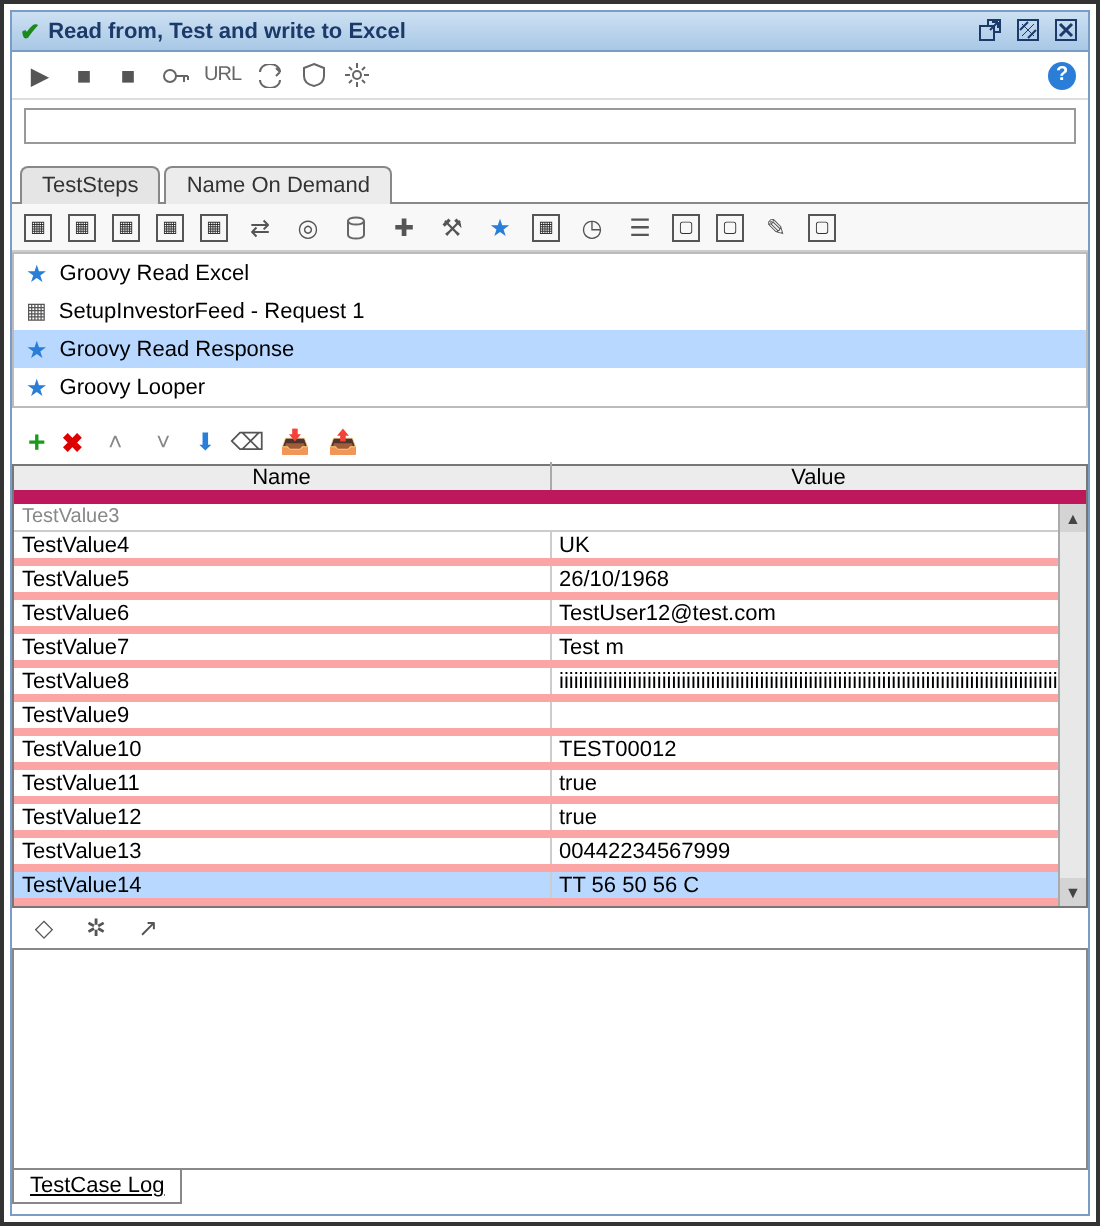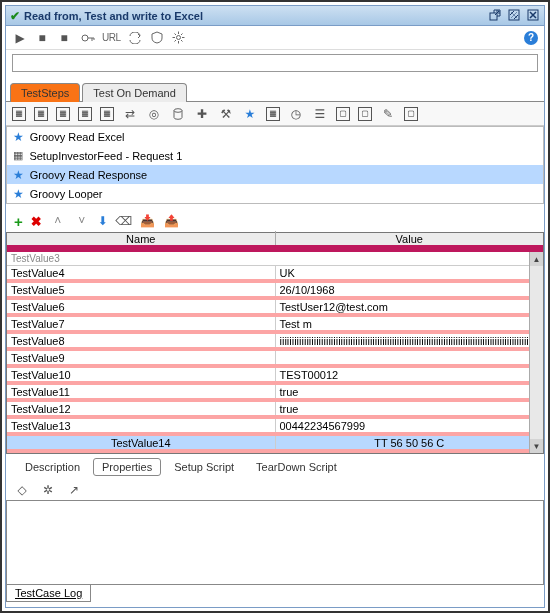--- a/index.html
+++ b/index.html
@@ -15,39 +15,39 @@
   .play { color: #0a8a0a; }
   .stopred { color: #e00; }
   .stopgrey { color: #aaa; }
   .ibtn { display:inline-flex; align-items:center; justify-content:center; width:16px; height:16px; color:#555; font-size:12px;}
   .ibtn.txt { width:auto; font-size:10px; font-weight:normal; color:#666; letter-spacing:-0.5px;}
   .help { margin-left: auto; width:14px; height:14px; border-radius:50%; background:#2a7ed8; color:#fff; display:flex; align-items:center; justify-content:center; font-size:10px; font-weight:bold;}
   .textrow { padding: 4px 6px 8px 6px; }
   .textrow input { width:100%; height:18px; border:1px solid #999; padding:0 3px; font-size:11px;}
   .tabstrip { display:flex; align-items:flex-end; height:22px; padding:0 4px; border-bottom:1px solid #888; background:#fff;}
   .tab { padding:3px 10px; border:1px solid #888; border-bottom:none; border-top-left-radius:4px; border-top-right-radius:4px; margin-right:2px; background:#ececec; position:relative; top:1px; color:#333;}
-  .tab.active { background:#f97316; font-weight:normal; }
+  .tab.active { background:#e5e5e5; font-weight:normal; }
   .toolbar2 { height:24px; display:flex; align-items:center; padding:2px 6px; gap:8px; border-bottom:1px solid #ccc; background:#f8f8f8;}
   .sqbtn { width:14px; height:14px; border:1px solid #555; display:inline-flex; align-items:center; justify-content:center; font-size:8px; color:#333;}
   .steps { border:1px solid #bbb; margin:0 0 0 0; height:78px; overflow:hidden;}
   .step { height:19px; display:flex; align-items:center; padding:0 6px; gap:6px;}
   .step.sel { background:#b8d8ff; }
   .star { color:#2a7ed8; font-size:12px; }
   .grid { color:#555; font-size:11px;}
   .proptools { height:22px; display:flex; align-items:center; padding:2px 8px; gap:8px; margin-top:6px;}
   .plus { color:#1a9a1a; font-weight:bold; font-size:15px;}
   .redx { color:#d00; font-weight:bold; font-size:13px;}
   .arrow { color:#2a7ed8; font-size:12px;}
   .propgrid { border:1px solid #777; display:flex; flex-direction:column; height:222px;}
   .propgrid .header { display:flex; background:#ececec; border-bottom:7px solid #be185d; height:19px;align-items:flex-end;}
   .propgrid .header div { flex:1; text-align:center; border-right:1px solid #aaa; padding-top:2px;}
   .propgrid .header div:last-child { border-right:none;}
   .propgrid .body { flex:1; overflow:hidden; position:relative;}
   .propgrid .row { display:flex; height:17px; border-bottom:4px solid #fca5a5;}
-  .propgrid .row.sel { background:#b8d8ff;text-align:center;}
+  .propgrid .row.sel { background:#b8d8ff;}
   .propgrid .row .cell { flex:1; padding:1px 4px; border-right:1px solid #ccc; white-space:nowrap; overflow:hidden;}
   .propgrid .row .cell:last-child { border-right:none;}
   .propgrid .scroll { position:absolute; right:0; top:0; bottom:0; width:14px; background:#e8e8e8; border-left:1px solid #aaa;}
   .propgrid .scroll .up, .propgrid .scroll .dn { height:14px; background:#d4d4d4; display:flex; align-items:center; justify-content:center; font-size:8px; color:#444;}
   .propgrid .scroll .dn { position:absolute; bottom:0; width:100%;}
   .btabs { display:flex; padding:4px 10px; gap:4px; align-items:center;}
   .btab { padding:2px 8px; border:1px solid transparent; border-radius:3px; color:#333;}
   .btab.active { border-color:#888; background:#fff;}
   .logtools { height:20px; display:flex; align-items:center; padding:2px 8px; gap:10px; color:#555;}
   .logarea { flex:1; border:1px solid #888; margin:0 0 0 0; min-height:60px; background:#fff;}
@@ -132,21 +132,21 @@
     </span>
     <span class="help">?</span>
   </div>
 
   <div class="textrow">
     <input type="text" style="">
   </div>
 
   <div class="tabstrip">
     <div class="tab active">TestSteps</div>
-    <div class="tab">Test On Demand</div>
+    <div class="tab">Name On Demand</div>
   </div>
 
   <div class="toolbar2">
     <span class="sqbtn">▦</span>
     <span class="sqbtn">▦</span>
     <span class="sqbtn">▦</span>
     <span class="sqbtn">▦</span>
     <span class="sqbtn">▦</span>
     <span class="ibtn">⇄</span>
     <span class="ibtn">◎</span>
@@ -251,26 +251,20 @@
               <div class="cell">TT 56 50 56 C</div>
             </div>
           </div>
       <div class="scroll">
         <div class="up">▲</div>
         <div class="dn">▼</div>
       </div>
     </div>
   </div>
 
-  <div class="btabs">
-    <div class="btab">Description</div>
-    <div class="btab active">Properties</div>
-    <div class="btab">Setup Script</div>
-    <div class="btab">TearDown Script</div>
-  </div>
 
   <div class="logtools">
     <span class="ibtn">◇</span>
     <span class="ibtn">✲</span>
     <span class="ibtn">↗</span>
   </div>
 
   <div class="logarea"></div>
 
   <div class="bottombar">

